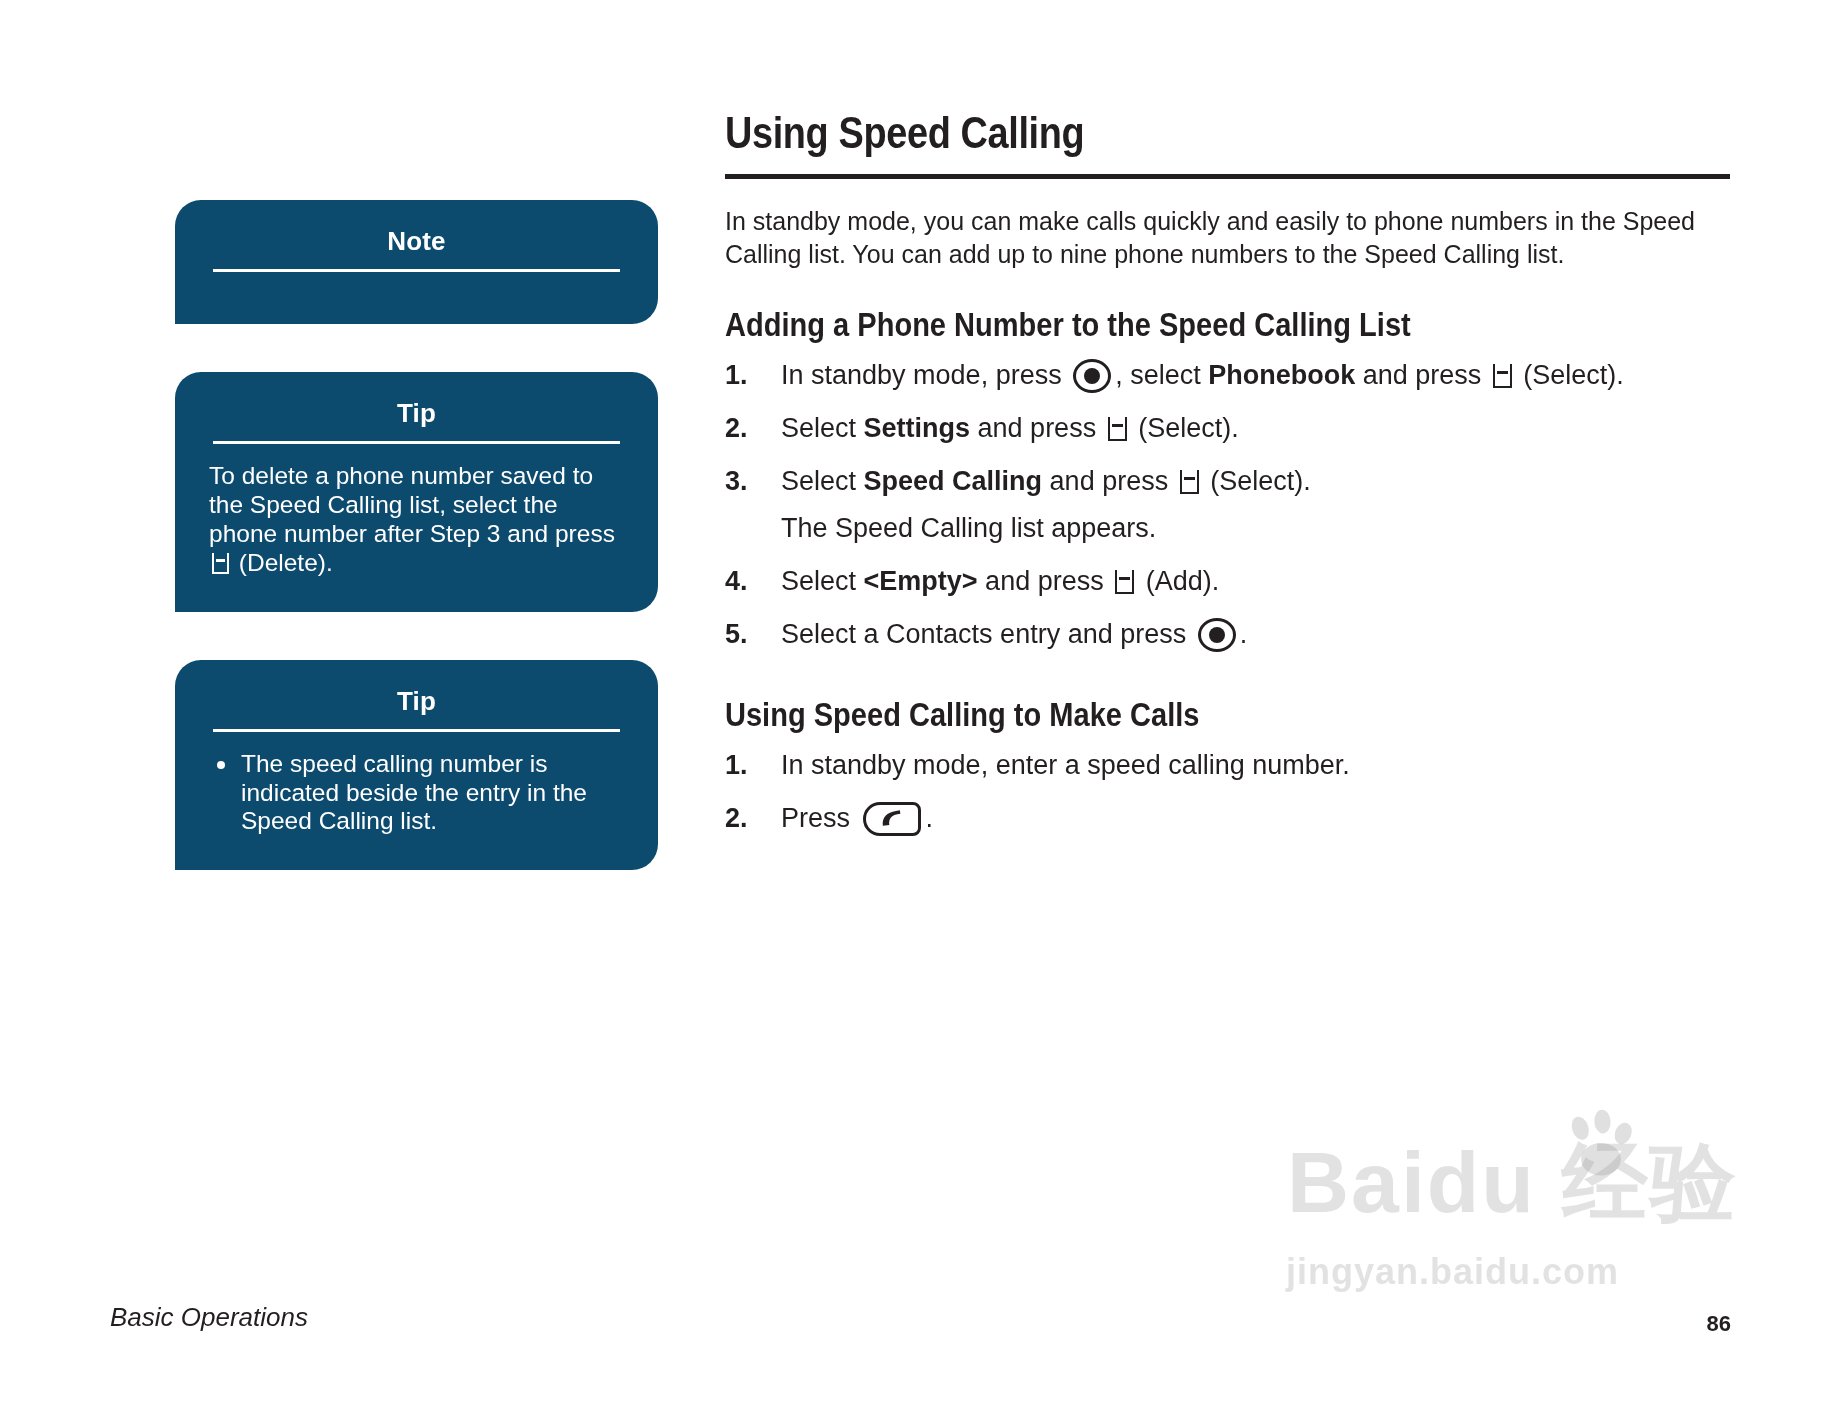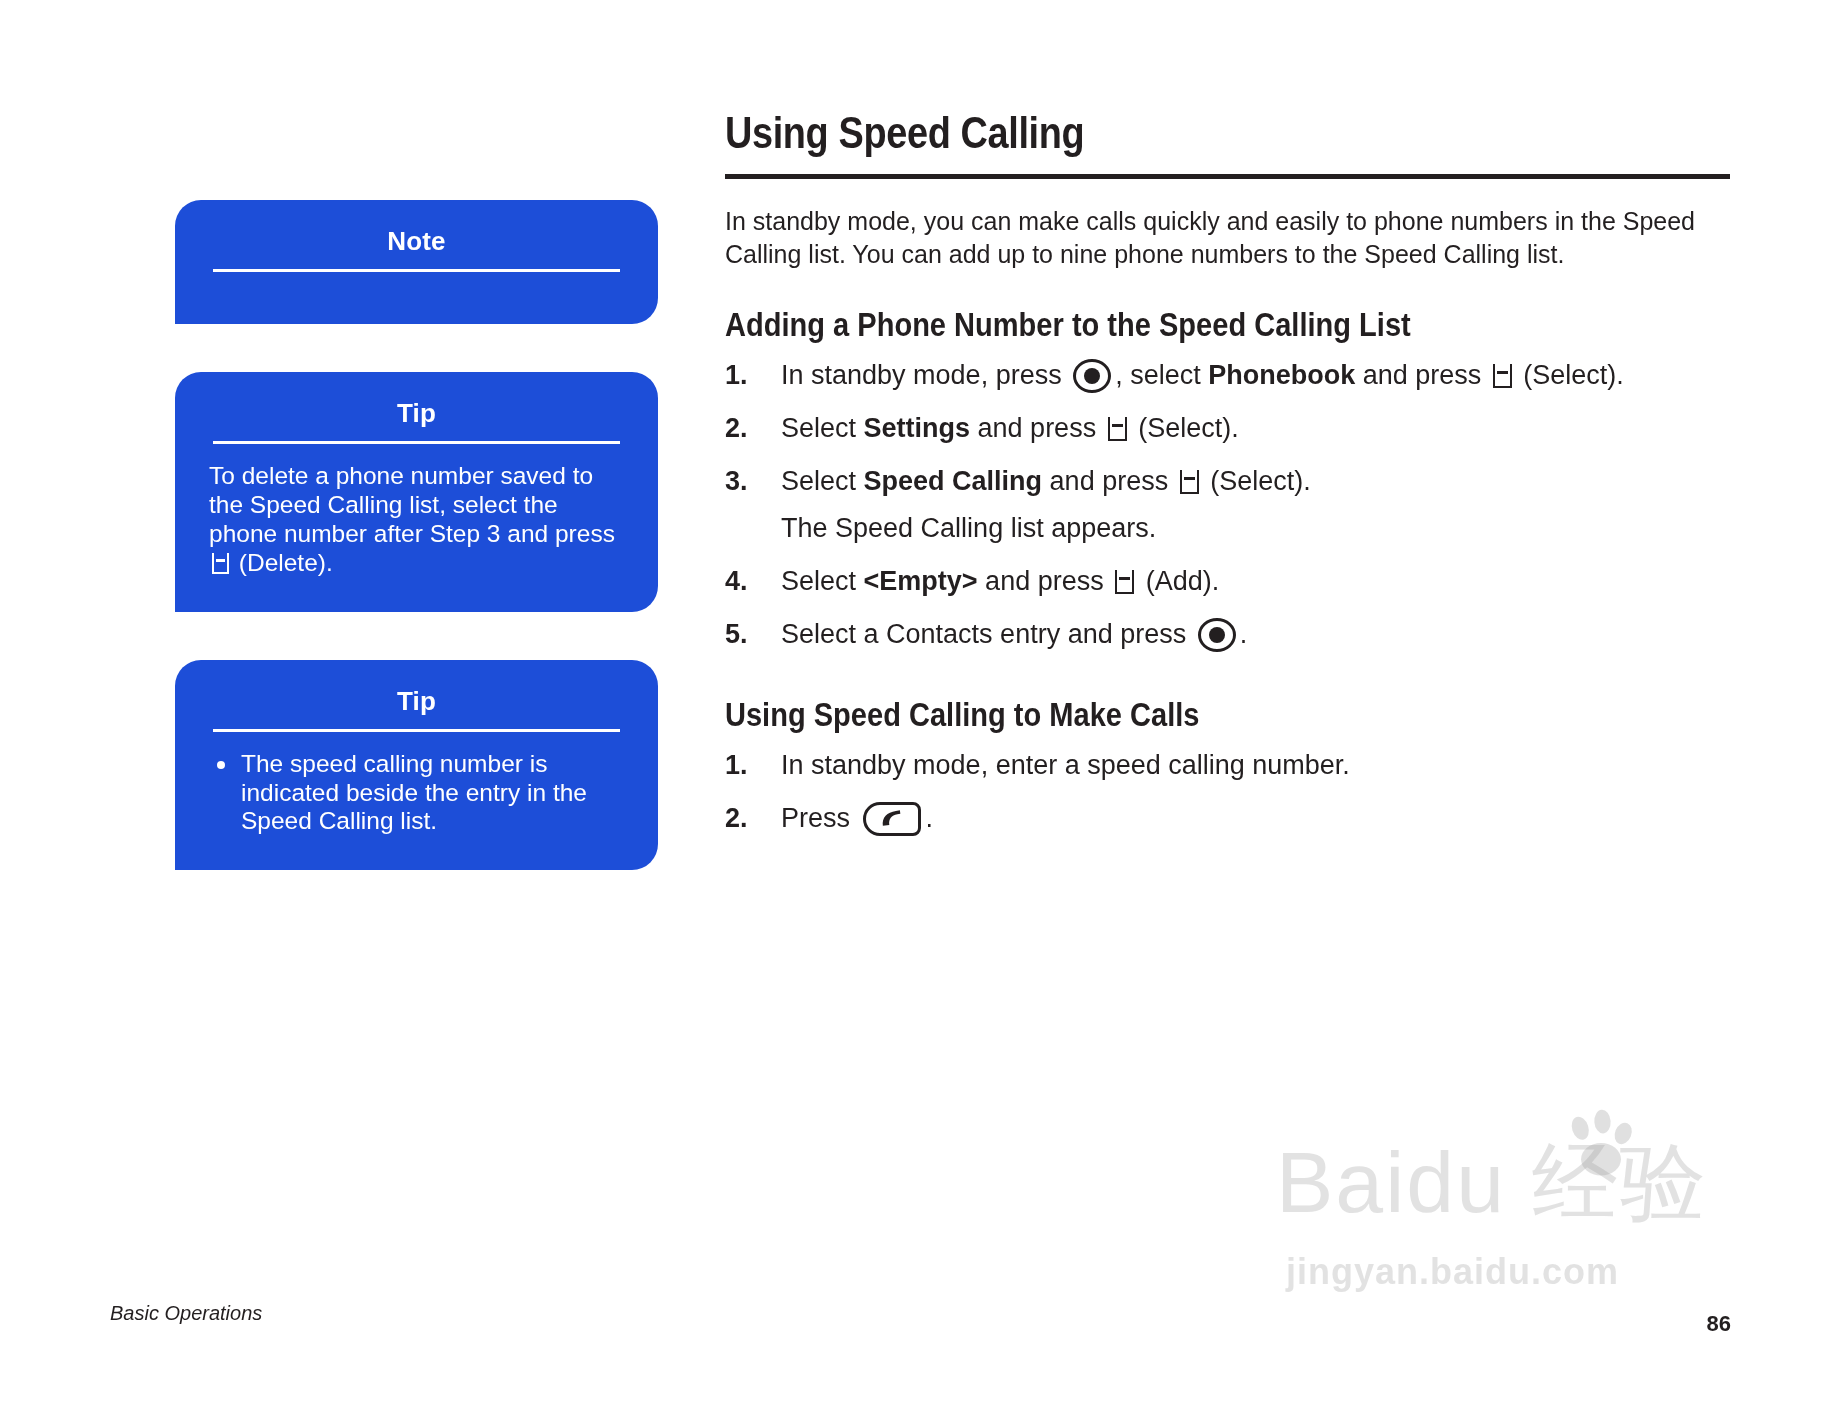--- a/index.html
+++ b/index.html
@@ -25,21 +25,21 @@
 
   
   .left-col {
     position: absolute;
     left: 175px;
     top: 200px;
     width: 483px;
   }
 
   .callout {
-    background: #1d4ed8;
+    background: #0c4a6e;
     color: #ffffff;
     border-radius: 26px 26px 26px 0;
     padding: 26px 34px 34px 34px;
     margin-bottom: 48px;
     box-sizing: border-box;
   }
 
   .callout-title {
     text-align: center;
     font-weight: bold;
@@ -241,23 +241,23 @@
     position: absolute;
     left: 50%;
     top: 50%;
     transform: translate(-50%, -50%);
   }
 
   
   .footer-left {
     position: absolute;
     left: 110px;
-    bottom: 80px;
+    bottom: 72px;
     font-style: italic;
-    font-size: 20px;
+    font-size: 26px;
     color: #231f20;
   }
   .footer-page {
     position: absolute;
     right: 95px;
     bottom: 68px;
     font-weight: bold;
     font-size: 22px;
     color: #231f20;
   }
@@ -267,24 +267,24 @@
     position: absolute;
     right: 80px;
     bottom: 100px;
     width: 470px;
     height: 190px;
     pointer-events: none;
     user-select: none;
   }
   .wm-main {
     position: absolute;
-    left: 0;
+    left: 11px;
     top: 10px;
     font-size: 86px;
-    font-weight: normal;
+    font-weight: bold;
     color: rgba(160,160,160,0.30);
     letter-spacing: 2px;
     white-space: nowrap;
     text-align: right;
   }
   .wm-sub {
     position: absolute;
     left: 10px;
     bottom: 12px;
     font-size: 36px;

